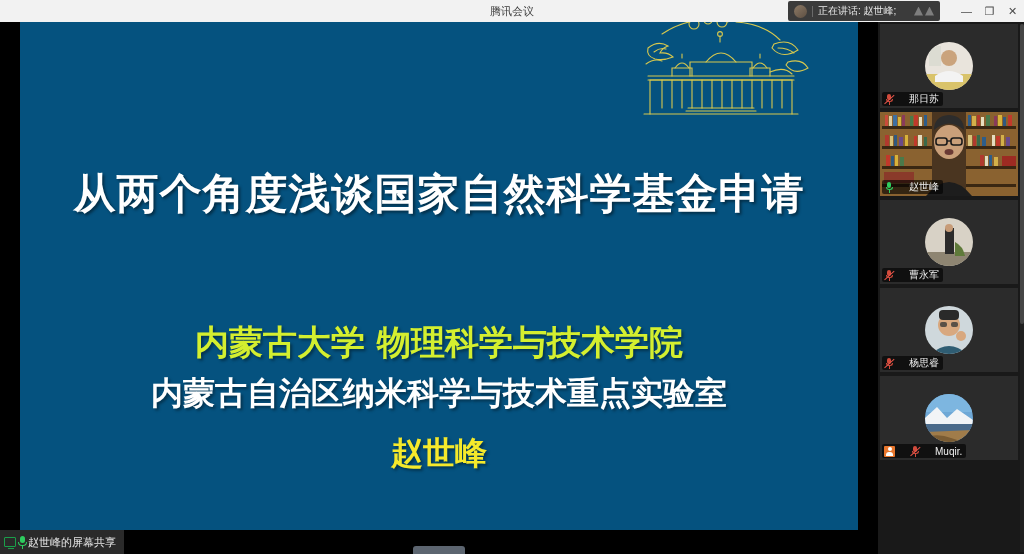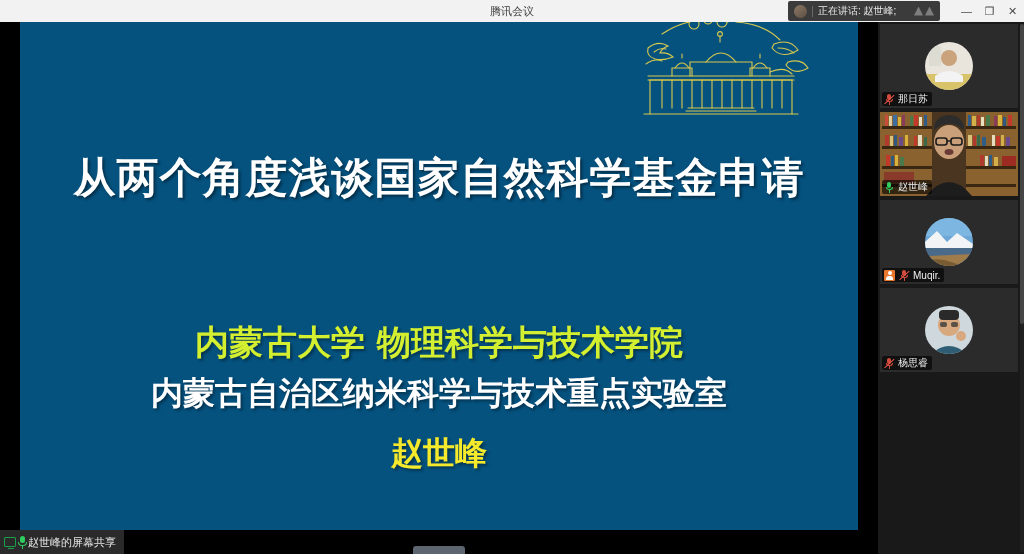--- a/index.html
+++ b/index.html
@@ -58,21 +58,21 @@
     overflow:hidden;
   }
 
   
   .slide-art {
     position:absolute; right:44px; top:-4px; width:186px; height:110px;
     opacity:.92; pointer-events:none;
   }
 
   .slide-title {
-    position:absolute; top:128px; left:0; width:100%;
+    position:absolute; top:144px; left:0; width:100%;
     text-align:center;
     font-size:42px; font-weight:bold; color:#ffffff;
     letter-spacing:1px;
     text-shadow:2px 2px 3px rgba(0,0,0,.45);
     font-family:"DejaVu Sans","Liberation Sans",sans-serif;
   }
 
   .slide-org {
     position:absolute; left:0; width:100%; text-align:center;
     font-family:"DejaVu Serif","Liberation Serif",serif;
@@ -151,21 +151,21 @@
 
   .tile-avatar {
     position:absolute; left:50%; top:50%; transform:translate(-50%,-50%);
     width:48px; height:48px; border-radius:50%; overflow:hidden;
   }
   .tile-video {
     position:absolute; inset:0;
   }
   .tile-label {
     position:absolute; left:2px; bottom:2px; height:14px;
-    display:flex; align-items:center; gap:4px;
+    display:flex; align-items:center; gap:15px;
     background:rgba(0,0,0,.62); border-radius:2px; padding:0 4px 0 2px;
     max-width:132px;
   }
   .badge-host {
     width:11px; height:11px; background:#e8762c; border-radius:1px;
     position:relative; flex:0 0 auto;
   }
   .badge-host::before{
     content:""; position:absolute; left:3.5px; top:1.5px; width:4px; height:4px;
     border-radius:50%; background:#fff;
@@ -399,37 +399,35 @@
               <span class="cap"></span>
               <span class="arc"></span>
               <span class="stem"></span>
             </div>
             <span class="tile-name">赵世峰</span>
           </div>
         </div>
         <div class="tile">
           <div class="tile-avatar">
             <svg class="ph" viewBox="0 0 48 48">
-              <rect width="48" height="48" fill="#6fa8d6"></rect>
-              <rect y="0" width="48" height="18" fill="#7db6e0"></rect>
-              <path d="M0 24 L12 13 L22 24 L32 15 L48 26 L48 30 L0 30z" fill="#f2f4f6"></path>
-              <rect y="30" width="48" height="8" fill="#4a6a8a"></rect>
-              <path d="M0 38 L48 36 L48 48 L0 48z" fill="#a07c4a"></path>
-              <path d="M0 43 q14 -4 26 1 q12 5 22 1 L48 48 L0 48z" fill="#7a5c33"></path>
+              <rect width="48" height="48" fill="#d8d2c6"></rect>
+              <rect x="0" y="34" width="48" height="14" fill="#8e8572"></rect>
+              <rect x="20" y="10" width="9" height="26" fill="#2b2b2b"></rect>
+              <circle cx="24" cy="10" r="4" fill="#c79c78"></circle>
+              <path d="M30 24 q8 4 10 14 l-10 0z" fill="#5f7a3a"></path>
             </svg>
           </div>
           <div class="tile-label">
-            <div class="badge-host"></div>
             <div class="mic muted">
               <span class="cap"></span>
               <span class="arc"></span>
               <span class="stem"></span>
               <span class="slash"></span>
             </div>
-            <span class="tile-name">Muqir.</span>
+            <span class="tile-name">曹永军</span>
           </div>
         </div>
         <div class="tile">
           <div class="tile-avatar">
             <svg class="ph" viewBox="0 0 48 48">
               <rect width="48" height="48" fill="#cfd8dc"></rect>
               <circle cx="24" cy="19" r="11" fill="#d8a87f"></circle>
               <rect x="14" y="4" width="20" height="10" rx="4" fill="#2a2a2a"></rect>
               <rect x="15" y="16" width="7" height="5" rx="2" fill="#3a3a3a" opacity=".8"></rect>
               <rect x="26" y="16" width="7" height="5" rx="2" fill="#3a3a3a" opacity=".8"></rect>
@@ -440,19 +438,41 @@
           <div class="tile-label">
             <div class="mic muted">
               <span class="cap"></span>
               <span class="arc"></span>
               <span class="stem"></span>
               <span class="slash"></span>
             </div>
             <span class="tile-name">杨思睿</span>
           </div>
         </div>
+        <div class="tile">
+          <div class="tile-avatar">
+            <svg class="ph" viewBox="0 0 48 48">
+              <rect width="48" height="48" fill="#6fa8d6"></rect>
+              <rect y="0" width="48" height="18" fill="#7db6e0"></rect>
+              <path d="M0 24 L12 13 L22 24 L32 15 L48 26 L48 30 L0 30z" fill="#f2f4f6"></path>
+              <rect y="30" width="48" height="8" fill="#4a6a8a"></rect>
+              <path d="M0 38 L48 36 L48 48 L0 48z" fill="#a07c4a"></path>
+              <path d="M0 43 q14 -4 26 1 q12 5 22 1 L48 48 L0 48z" fill="#7a5c33"></path>
+            </svg>
+          </div>
+          <div class="tile-label">
+            <div class="badge-host"></div>
+            <div class="mic muted">
+              <span class="cap"></span>
+              <span class="arc"></span>
+              <span class="stem"></span>
+              <span class="slash"></span>
+            </div>
+            <span class="tile-name">Muqir.</span>
+          </div>
+        </div>
       </div>
     <div class="rail-scroll">
       <div class="rail-scroll-thumb"></div>
     </div>
   </div>
 
 </div>
 
 </body></html>

